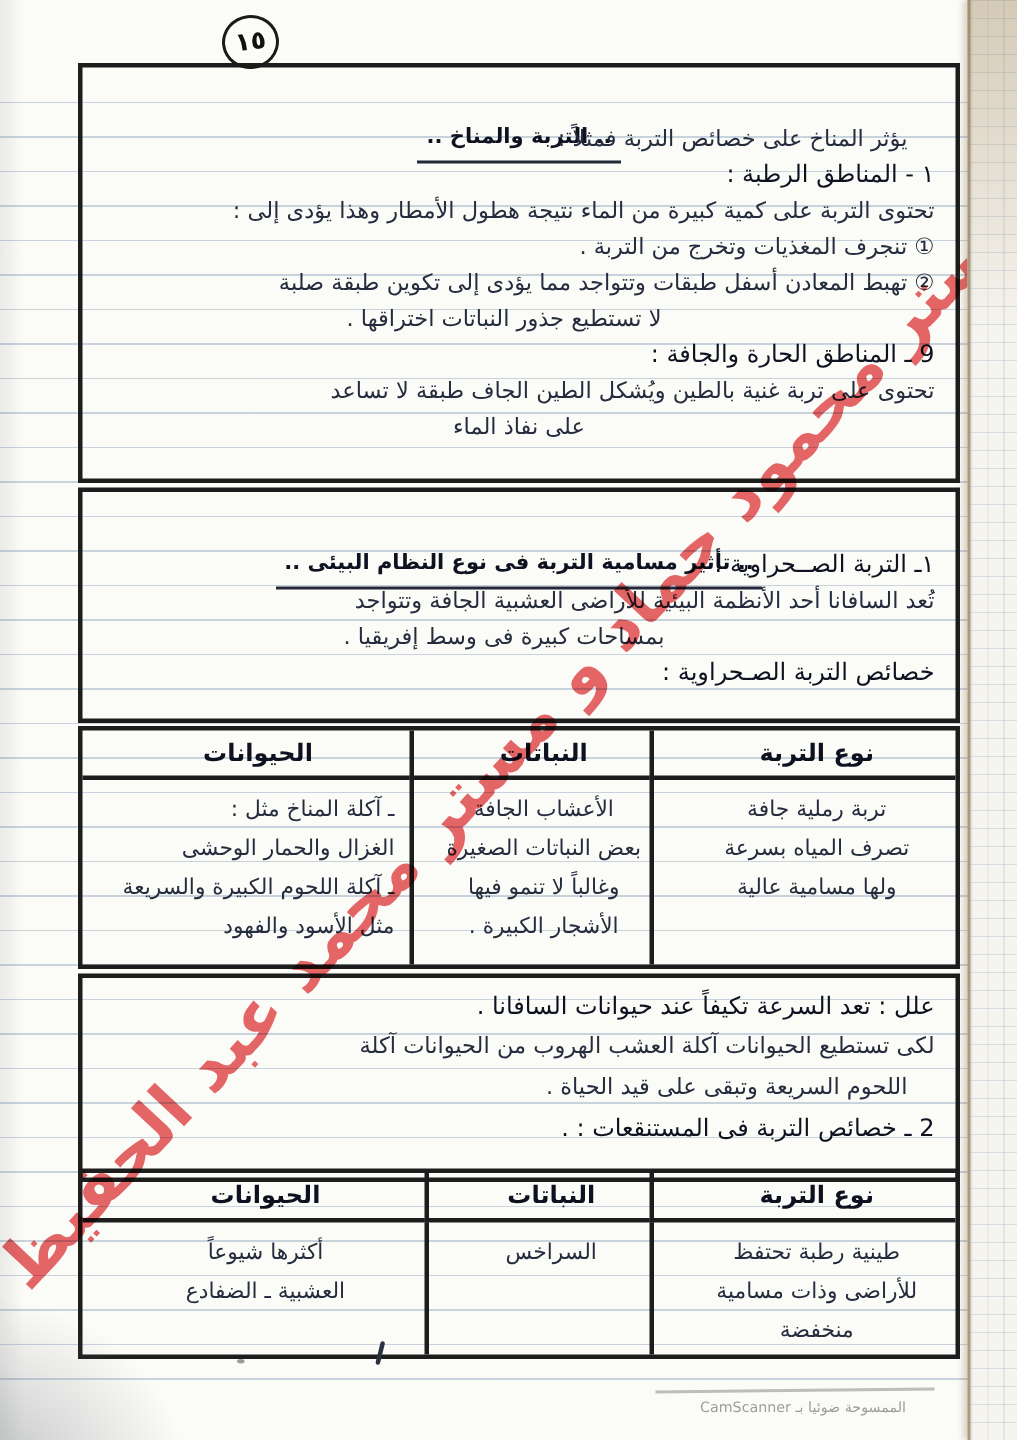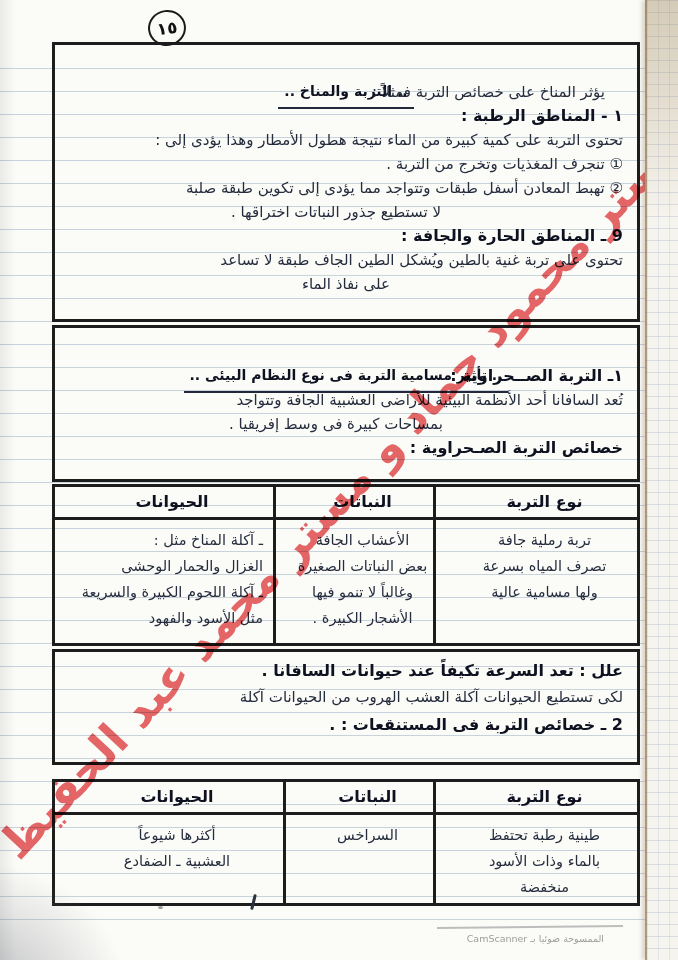--- a/index.html
+++ b/index.html
@@ -35,25 +35,25 @@
     position:absolute;left:148px;top:10px;width:34px;height:32px;z-index:3;
     border:2.5px solid #1a1a1a;border-radius:50%;
     display:flex;align-items:center;justify-content:center;
     font-weight:bold;font-size:17px;color:#111;transform:rotate(-7deg);background:transparent;
   }
   
   .box{position:absolute;left:52px;width:588px;border:3px solid var(--border,#1d1d1d);
        box-sizing:border-box;z-index:2;}
   .box-climate{top:42px;height:280px;padding-top:5px;}
   .box-porosity{top:325px;height:157px;padding-top:6px;}
-  .box-reason{top:649px;height:116px;padding-top:5px;}
+  .box-reason{top:649px;height:139px;padding-top:5px;}
   .tline{height:24px;line-height:24px;font-size:15px;direction:rtl;text-align:right;
          padding:0 14px;white-space:nowrap;color:var(--ink,#252c3e);}
   .tline.tall{height:27px;line-height:27px;}
-  .bold{font-weight:bold;color:var(--heading,#0d1120);font-size:16px;padding-left:24px;}
+  .bold{font-weight:normal;color:var(--heading,#0d1120);font-size:16px;padding-left:24px;}
   .center{text-align:center;}
   .ind{padding-right:32px;}
   .ind2{padding-right:34px;text-align:center;}
   .title-line{height:30px;line-height:30px;text-align:center;direction:rtl;}
   .title-line span{display:inline-block;font-weight:bold;font-size:14px;color:#0d1120;
         border-bottom:2px solid #23293a;padding:0 6px 1px;margin-top:26px;}
   
   .tbl{position:absolute;left:52px;width:588px;border:3px solid var(--border,#1d1d1d);
        box-sizing:border-box;display:grid;direction:rtl;z-index:2;background:transparent;}
   .tbl-desert{top:484px;height:162px;grid-template-columns:204px 160px 1fr;grid-template-rows:33px 1fr;}
@@ -140,30 +140,31 @@
       <div class="cellline r">ـ آكلة المناخ مثل :</div>
       <div class="cellline r">الغزال والحمار الوحشى</div>
       <div class="cellline r">ـ آكلة اللحوم الكبيرة والسريعة</div>
       <div class="cellline r">مثل الأسود والفهود</div>
     </div>
   </div>
 
   <div class="box box-reason">
     <div class="tline tall bold">علل : تعد السرعة تكيفاً عند حيوانات السافانا .</div>
     <div class="tline tall">لكى تستطيع الحيوانات آكلة العشب الهروب من الحيوانات آكلة</div>
+    <div class="tline tall ind">اللحوم السريعة وتبقى على قيد الحياة .</div>
     <div class="tline tall bold">2 ـ خصائص التربة فى المستنقعات : .</div>
   </div>
 
   <div class="tbl tbl-swamp">
     <div class="c hd">نوع التربة</div>
     <div class="c hd">النباتات</div>
     <div class="c hd last">الحيوانات</div>
     <div class="c bd">
       <div class="cellline">طينية رطبة تحتفظ</div>
-      <div class="cellline">بالماء وذات الأسود</div>
+      <div class="cellline">للأراضى وذات مسامية</div>
       <div class="cellline">منخفضة</div>
     </div>
     <div class="c bd">
       <div class="cellline">السراخس</div>
     </div>
     <div class="c bd last">
       <div class="cellline">أكثرها شيوعاً</div>
       <div class="cellline">العشبية ـ الضفادع</div>
     </div>
   </div>

